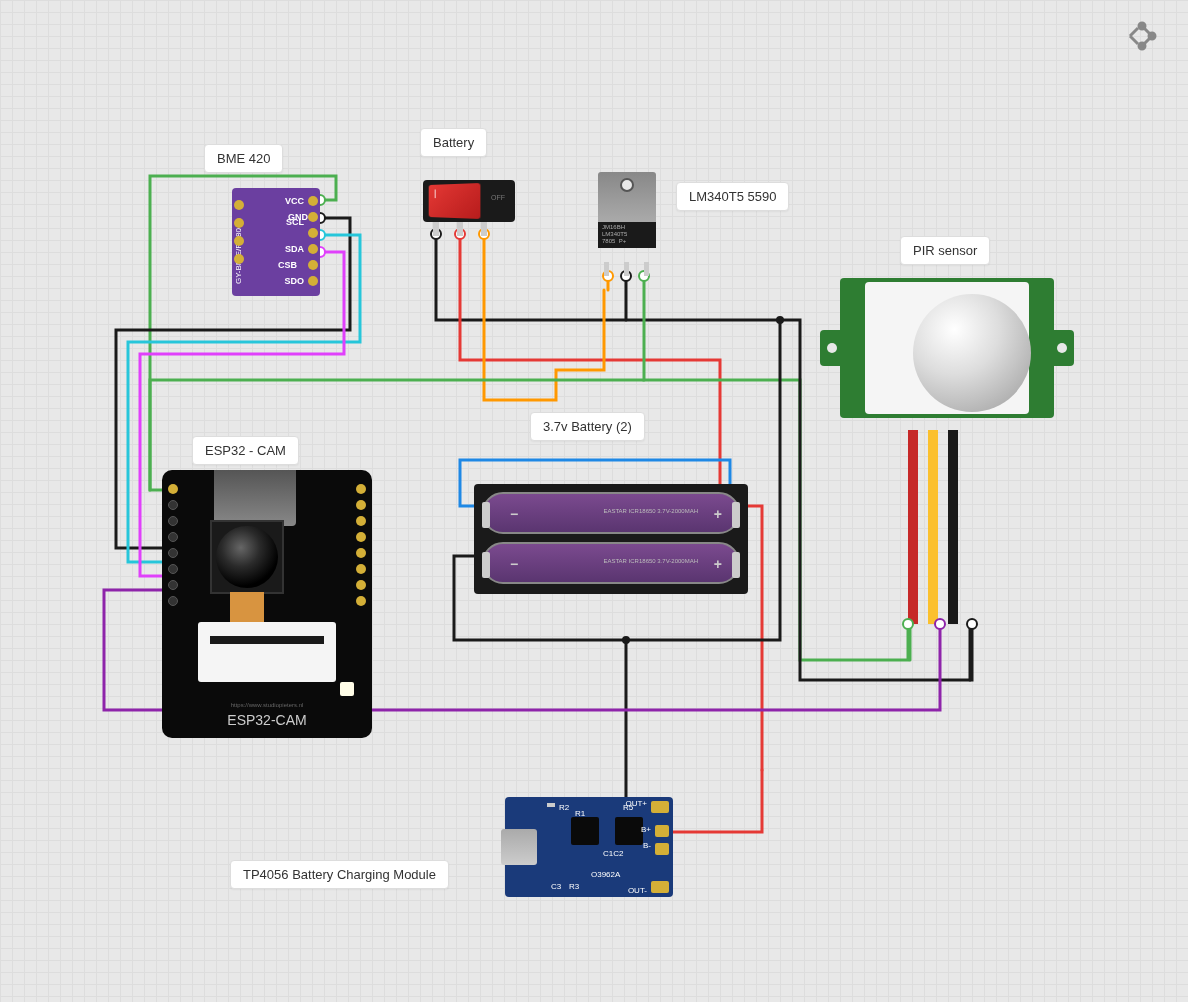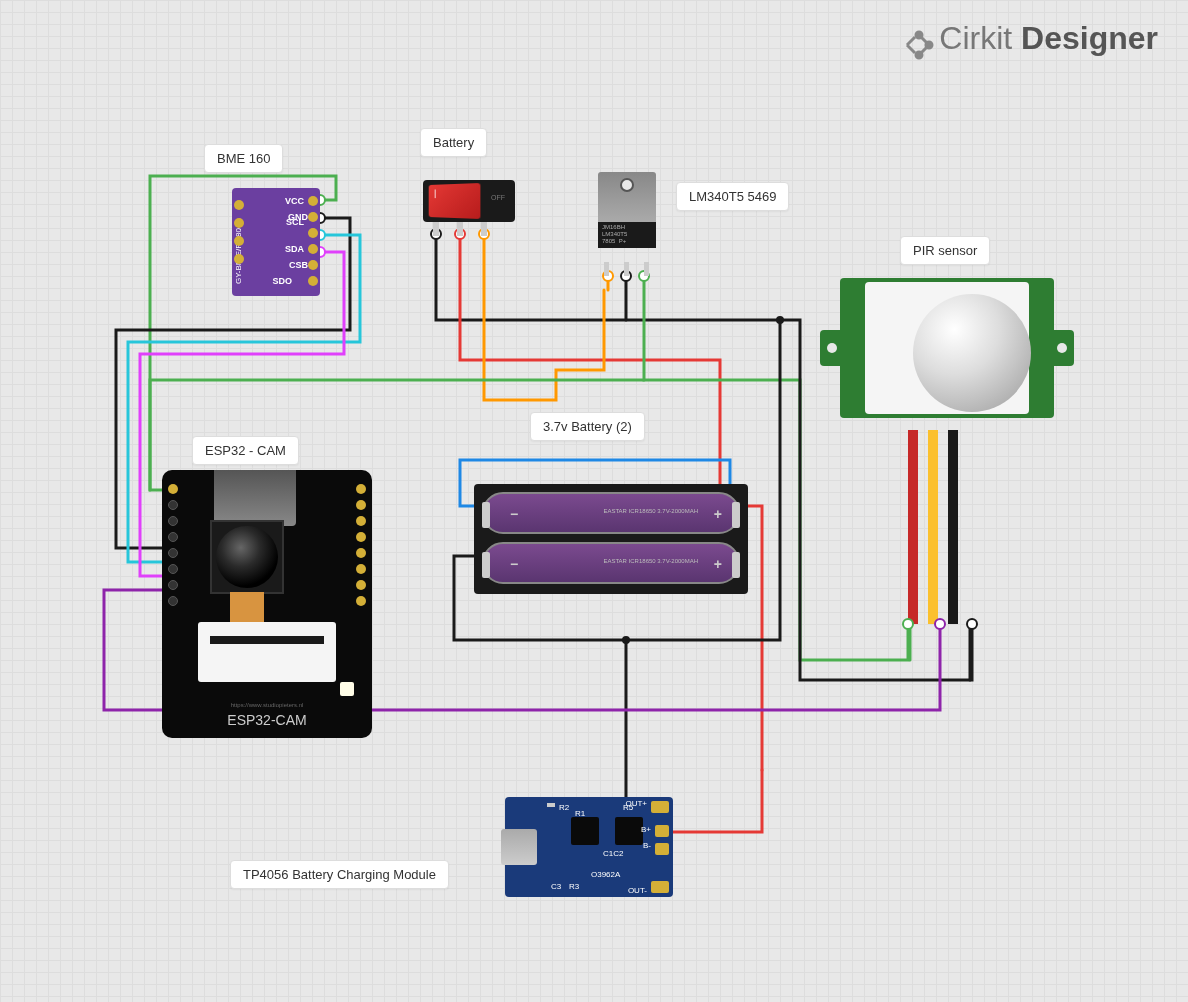--- a/index.html
+++ b/index.html
@@ -113,28 +113,25 @@
   <svg width="34" height="32" style="vertical-align:middle;display:inline-block">
     <g stroke="#888" stroke-width="3" fill="none">
       <path d="M6 16 L14 8 M6 16 L14 24"></path>
       <circle cx="18" cy="6" r="3" fill="#888"></circle>
       <circle cx="18" cy="26" r="3" fill="#888"></circle>
       <circle cx="28" cy="16" r="3" fill="#888"></circle>
       <line x1="20" y1="8" x2="26" y2="14"></line>
       <line x1="20" y1="24" x2="26" y2="18"></line>
     </g>
   </svg>
-  <span class="logo-text">
-    <span>Cirkit</span> <span class="bold">Designer</span>
-  </span>
-</div>
-
-<div class="label" style="left:204px;top:144px">BME 160</div>
+</div>
+
+<div class="label" style="left:204px;top:144px">BME 420</div>
 <div class="label" style="left:420px;top:128px">Battery</div>
-<div class="label" style="left:676px;top:182px">LM340T5 5469</div>
+<div class="label" style="left:676px;top:182px">LM340T5 5590</div>
 <div class="label" style="left:900px;top:236px">PIR sensor</div>
 <div class="label" style="left:192px;top:436px">ESP32 - CAM</div>
 <div class="label" style="left:530px;top:412px">3.7v Battery (2)</div>
 <div class="label" style="left:230px;top:860px">TP4056 Battery Charging Module</div>
 
 <svg class="canvas">
 
   <path class="wire green" d="M320 200 L336 200 L336 176 L150 176 L150 490 L172 490"></path>
 
   <path class="wire black" d="M320 218 L350 218 L350 330 L116 330 L116 548 L172 548"></path>
@@ -210,23 +207,23 @@
 E/P 280</span>
     <div class="bme-pad" style="top:8px"></div>
       <span class="bme-pin-label" style="right:16px;top:8px">VCC</span>
     <div class="bme-pad" style="top:24px"></div>
       <span class="bme-pin-label" style="right:12px;top:24px">GND</span>
     <div class="bme-pad" style="top:40px"></div>
       <span class="bme-pin-label" style="right:16px;top:29px">SCL</span>
     <div class="bme-pad" style="top:56px"></div>
       <span class="bme-pin-label" style="right:16px;top:56px">SDA</span>
     <div class="bme-pad" style="top:72px"></div>
-      <span class="bme-pin-label" style="right:12px;top:72px">CSB</span>
+      <span class="bme-pin-label" style="right:23px;top:72px">CSB</span>
     <div class="bme-pad" style="top:88px"></div>
-      <span class="bme-pin-label" style="right:28px;top:88px">SDO</span>
+      <span class="bme-pin-label" style="right:16px;top:88px">SDO</span>
     <div class="bme-pad bme-pad-left" style="top:12px"></div>
     <div class="bme-pad bme-pad-left" style="top:30px"></div>
     <div class="bme-pad bme-pad-left" style="top:48px"></div>
     <div class="bme-pad bme-pad-left" style="top:66px"></div>
   </div>
 </div>
 
 <div class="switch">
   <div class="switch-body">
     <div class="switch-rocker">

